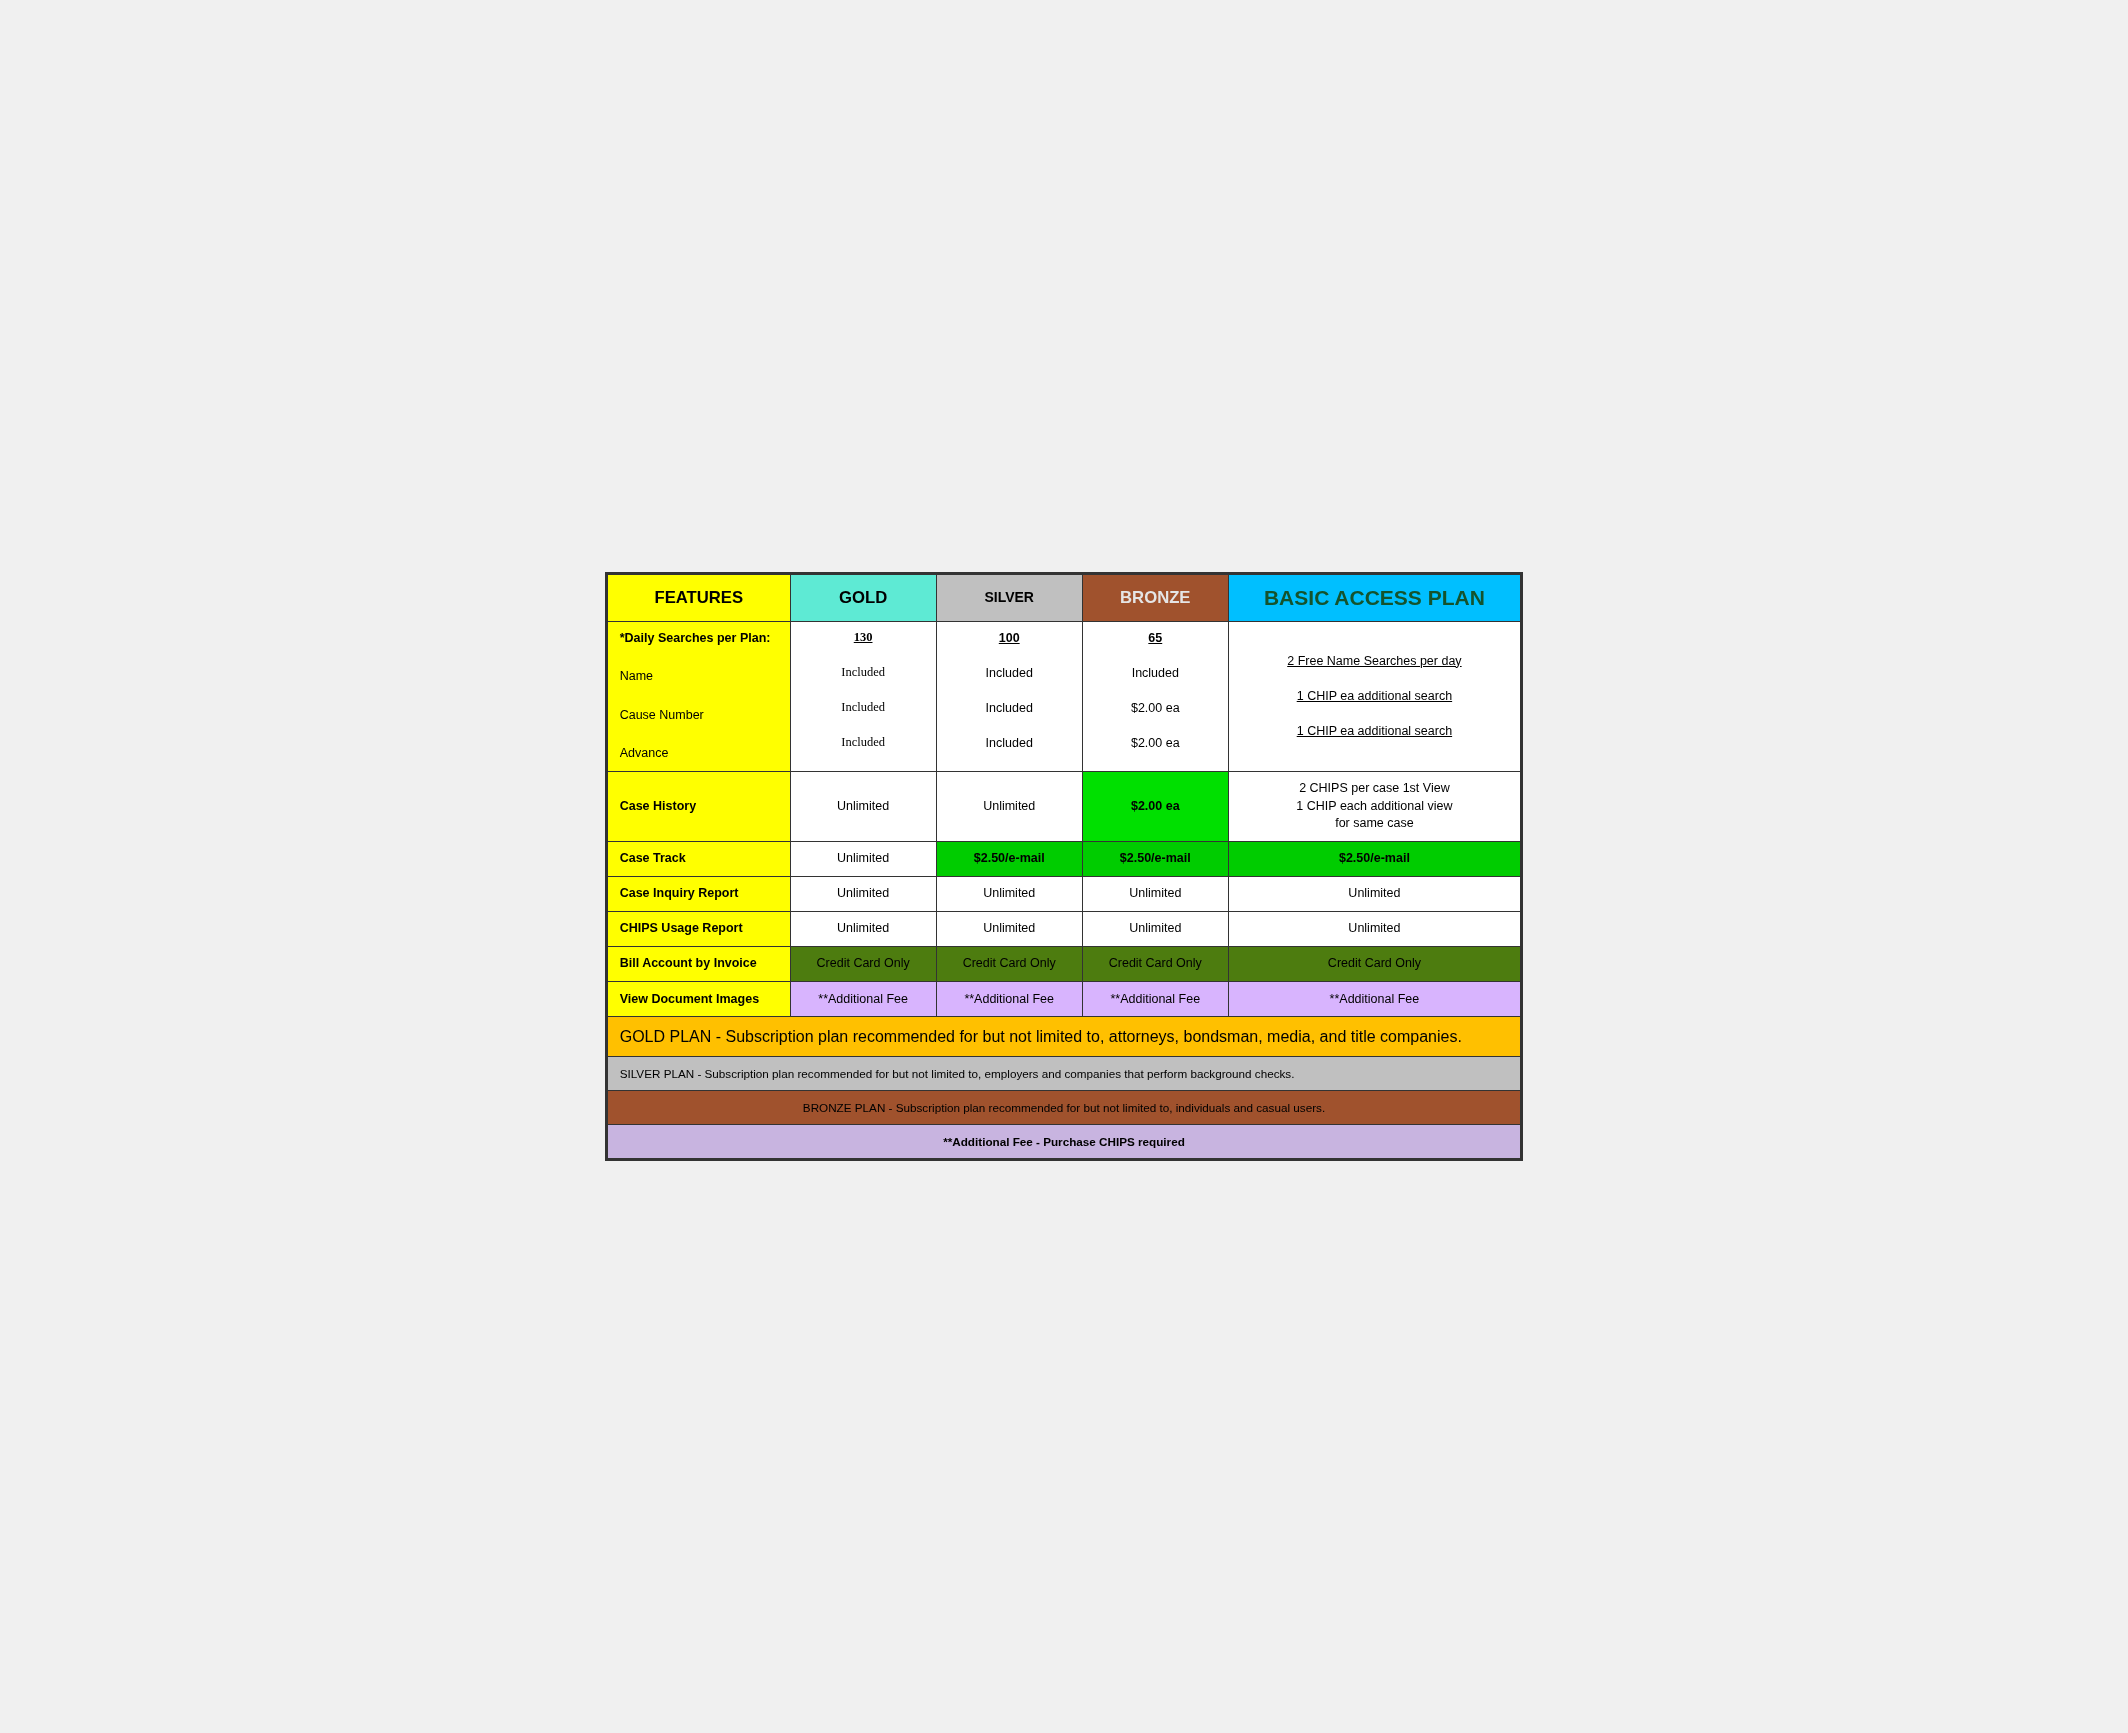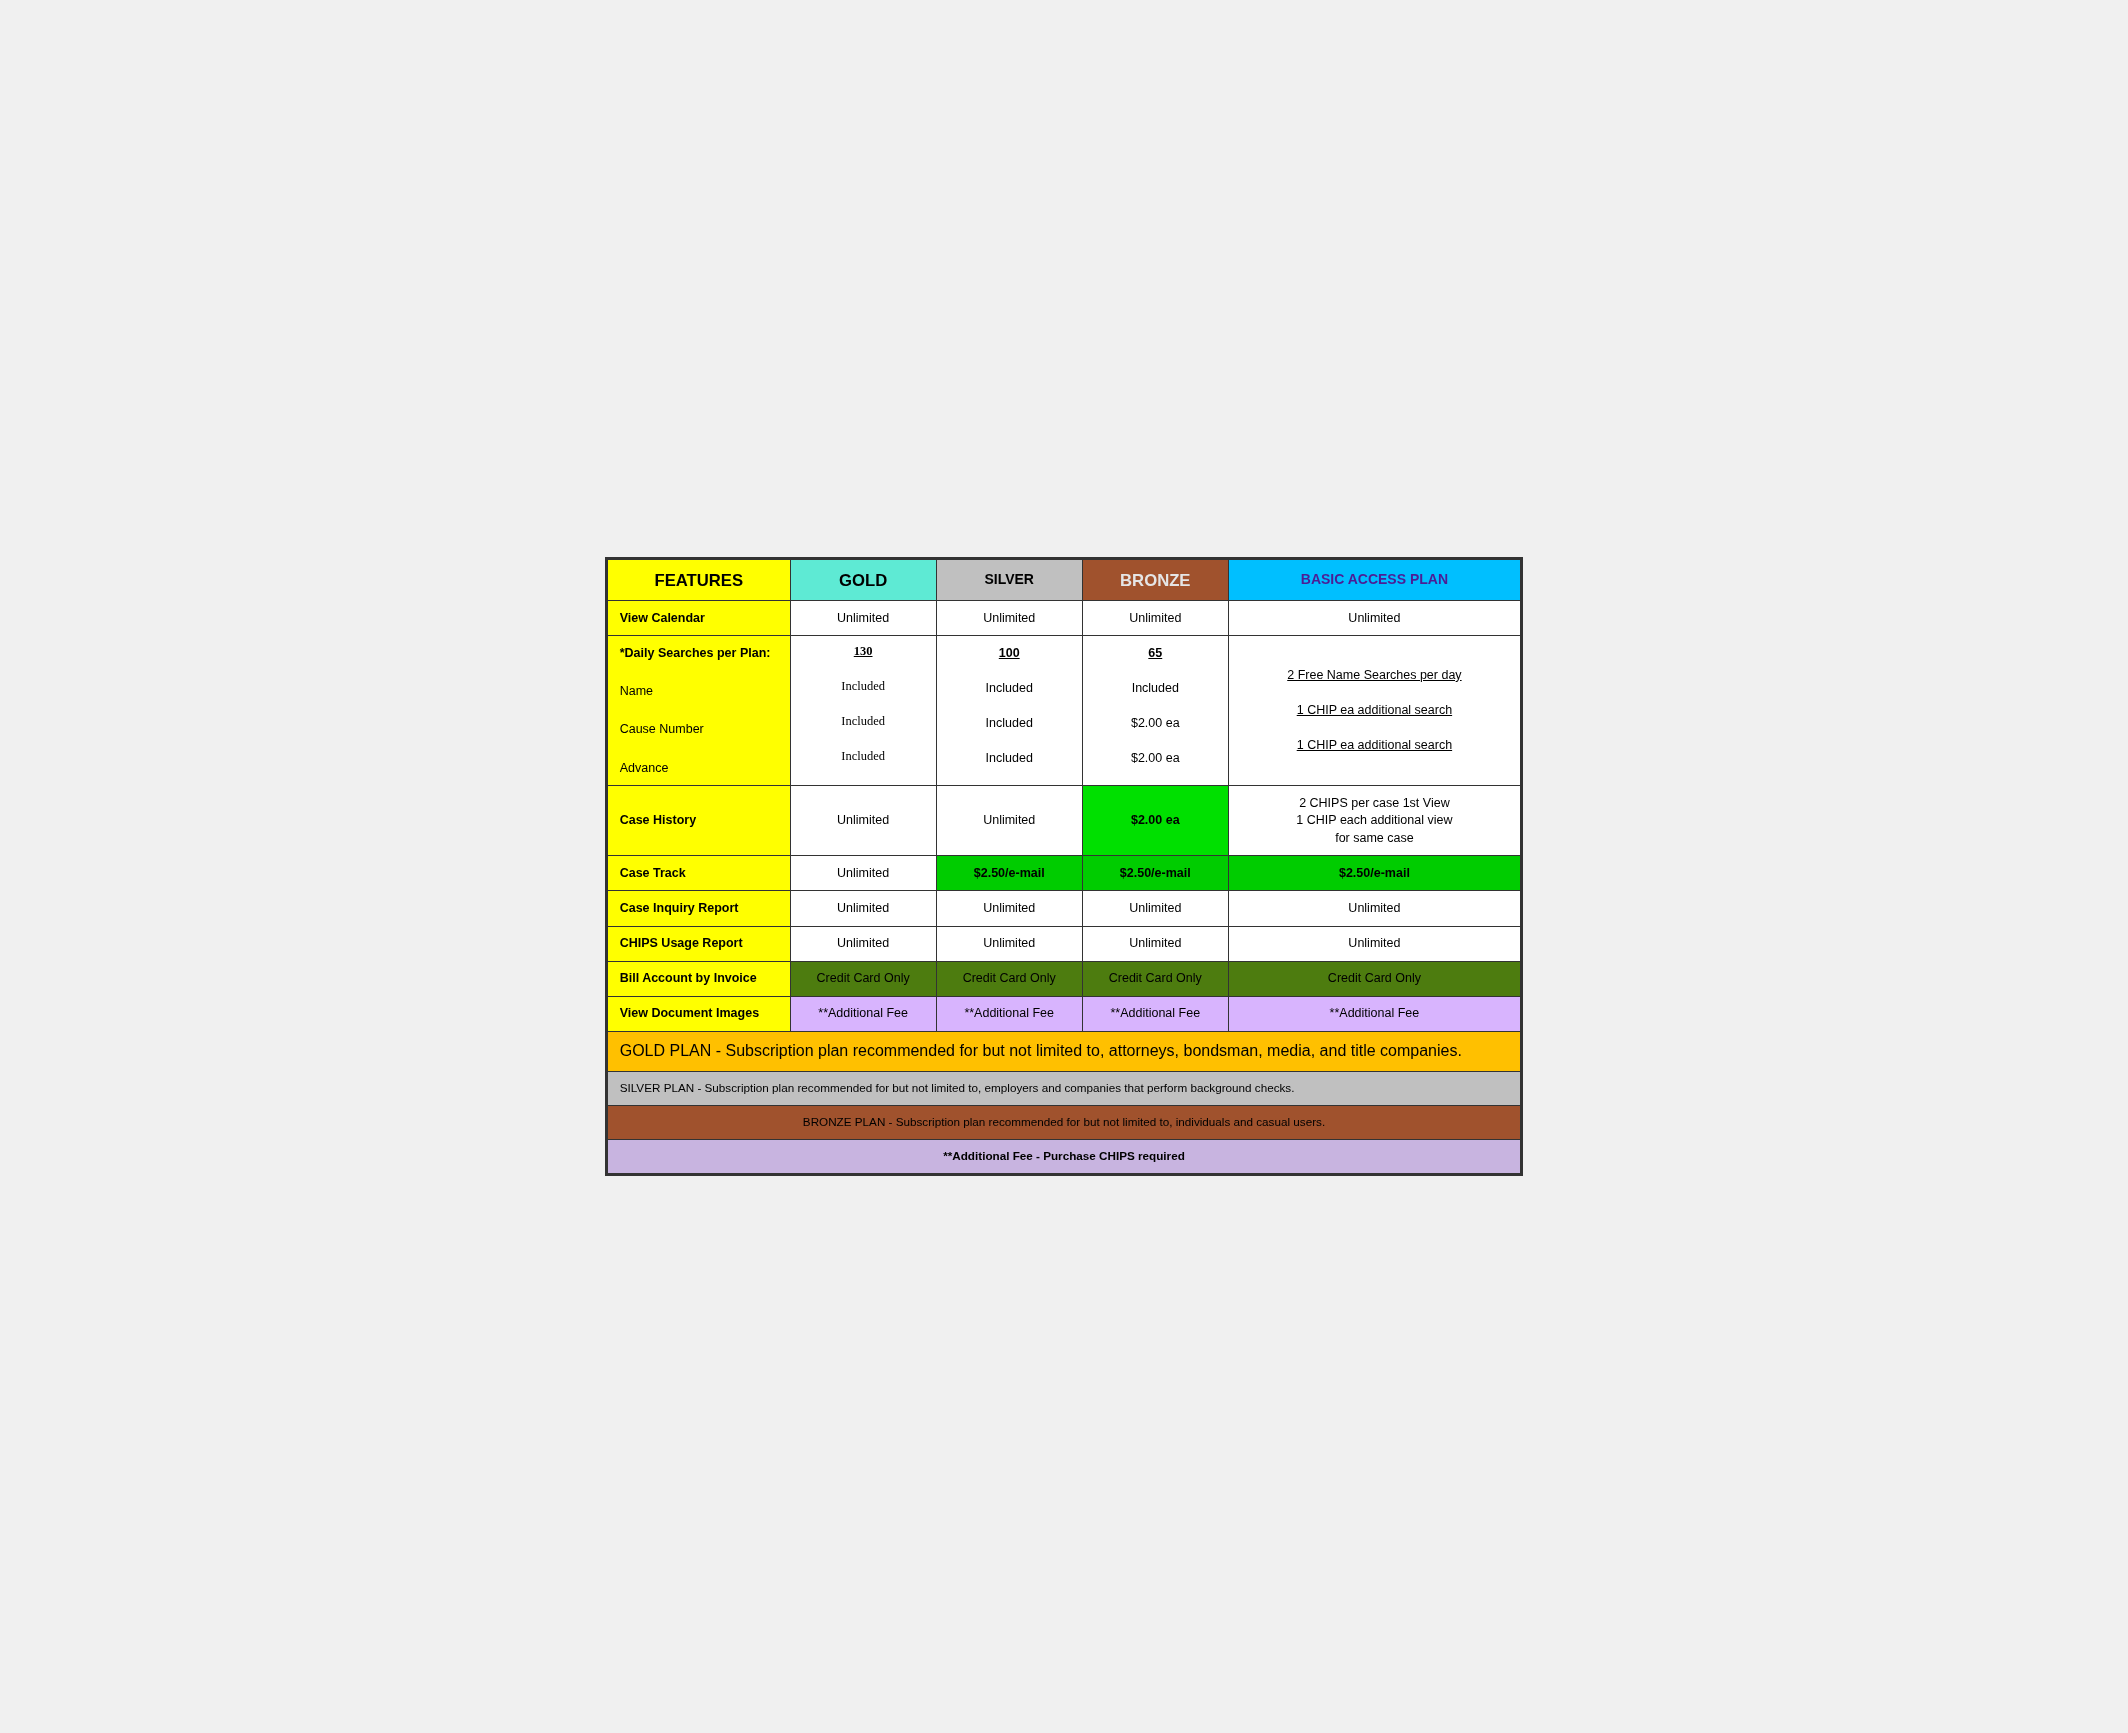--- a/index.html
+++ b/index.html
@@ -51,22 +51,22 @@
     }
     .header-bronze {
       background: #a0522d;
       font-weight: bold;
       font-size: 16.7px;
       color: #e5e5e5;
     }
     .header-basic {
       background: #00bfff;
       font-weight: bold;
-      font-size: 14px;
-      color: #4c1d95;
+      font-size: 21px;
+      color: #14532d;
     }
     
     .feat-cell {
       background: #ffff00;
       font-weight: bold;
       text-align: left;
       padding-left: 11.7px;
       color: #000;
     }
     
@@ -166,27 +166,20 @@
 
     <tbody>
         <tr>
       <th class="header-features">FEATURES</th>
       <th class="header-gold">GOLD</th>
       <th class="header-silver">SILVER</th>
       <th class="header-bronze">BRONZE</th>
       <th class="header-basic">BASIC ACCESS PLAN</th>
     </tr>
 
-    <tr>
-      <td class="feat-cell">View Calendar</td>
-      <td class="white-cell">Unlimited</td>
-      <td class="white-cell">Unlimited</td>
-      <td class="white-cell">Unlimited</td>
-      <td class="white-cell">Unlimited</td>
-    </tr>
 
     <tr>
       <td class="feat-cell" style="vertical-align:top; padding-top:8.3px;">
         <span>*Daily Searches per Plan:</span>
         <br><br>
         <span style="font-weight:normal; display:block; margin-top:3.3px;">Name</span>
         <br>
         <span style="font-weight:normal; display:block; margin-top:3.3px;">Cause Number</span>
         <br>
         <span style="font-weight:normal; display:block; margin-top:3.3px;">Advance</span>

